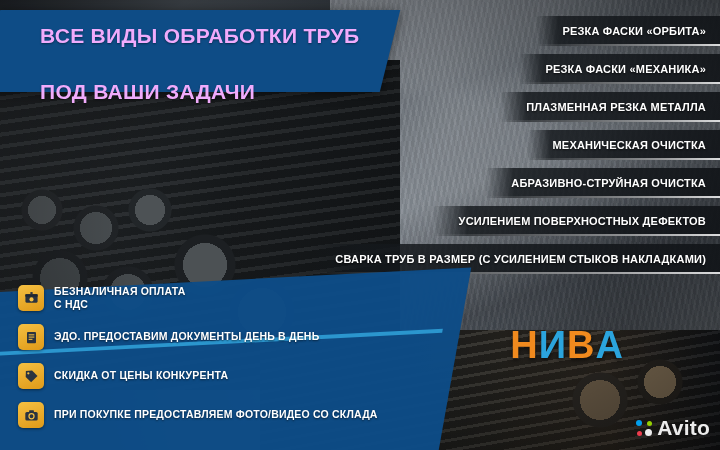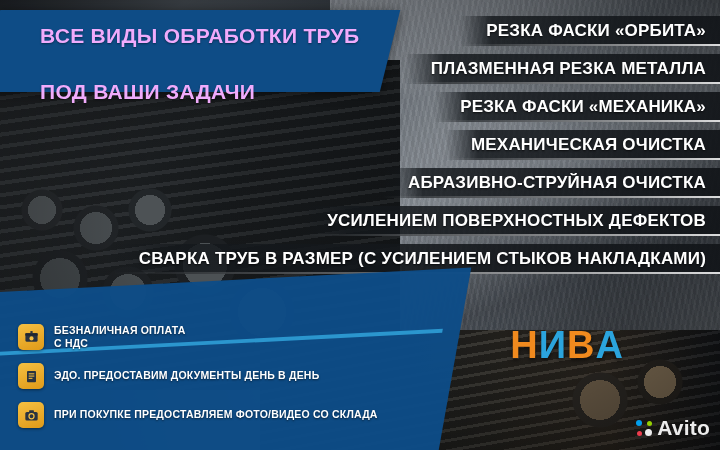--- a/index.html
+++ b/index.html
@@ -108,21 +108,21 @@
     align-items: flex-end;
   }
   .service {
     position: relative;
     height: 30px;
     display: flex;
     align-items: center;
     justify-content: center;
     padding: 0 14px 0 26px;
     color: #ffffff;
-    font-size: 17px;
+    font-size: 11px;
     font-weight: bold;
     letter-spacing: 0.2px;
     white-space: nowrap;
     background: linear-gradient(90deg, rgba(20,24,28,0.0) 0%, rgba(20,24,28,0.82) 12%, rgba(18,21,25,0.92) 100%);
     text-shadow: 0 1px 2px rgba(0,0,0,0.7);
   }
   .service::after {
     content: "";
     position: absolute;
     right: 0; bottom: 0;
@@ -240,24 +240,24 @@
   <div class="title-text">
     <span>ВСЕ ВИДЫ ОБРАБОТКИ ТРУБ</span>
     <span class="l2">ПОД ВАШИ ЗАДАЧИ</span>
   </div>
 
   <div class="services">
     <div class="service">
       <span>РЕЗКА ФАСКИ «ОРБИТА»</span>
     </div>
     <div class="service">
+      <span>РЕЗКА ФАСКИ «МЕХАНИКА»</span>
+    </div>
+    <div class="service">
       <span>ПЛАЗМЕННАЯ РЕЗКА МЕТАЛЛА</span>
-    </div>
-    <div class="service">
-      <span>РЕЗКА ФАСКИ «МЕХАНИКА»</span>
     </div>
     <div class="service">
       <span>МЕХАНИЧЕСКАЯ ОЧИСТКА</span>
     </div>
     <div class="service">
       <span>АБРАЗИВНО-СТРУЙНАЯ ОЧИСТКА</span>
     </div>
     <div class="service">
       <span>УСИЛЕНИЕМ ПОВЕРХНОСТНЫХ ДЕФЕКТОВ</span>
     </div>
@@ -293,20 +293,31 @@
           <rect x="5" y="4.6" width="6" height="1.1" fill="#f5c042"></rect>
           <rect x="5" y="7" width="6" height="1.1" fill="#f5c042"></rect>
           <rect x="5" y="9.4" width="4" height="1.1" fill="#f5c042"></rect>
         </svg>
       </span>
       <span class="benefit-text">
         <span>ЭДО. ПРЕДОСТАВИМ ДОКУМЕНТЫ ДЕНЬ В ДЕНЬ</span>
       </span>
     </div>
 
+    <div class="benefit">
+      <span class="badge">
+        <svg width="15" height="15" viewBox="0 0 16 16" aria-hidden="true">
+          <path d="M8.6 1.6 14.4 7.4 7.6 14.2 1.8 8.4 2 2z" fill="#2a3340"></path>
+          <circle cx="4.6" cy="4.6" r="1.2" fill="#f5c042"></circle>
+        </svg>
+      </span>
+      <span class="benefit-text">
+        <span>СКИДКА ОТ ЦЕНЫ КОНКУРЕНТА</span>
+      </span>
+    </div>
 
     <div class="benefit">
       <span class="badge">
         <svg width="15" height="15" viewBox="0 0 16 16" aria-hidden="true">
           <rect x="1.4" y="4.2" width="13.2" height="9.2" rx="1.6" fill="#2a3340"></rect>
           <rect x="5.4" y="2.4" width="5.2" height="2.2" rx="0.8" fill="#2a3340"></rect>
           <circle cx="8" cy="8.8" r="2.7" fill="none" stroke="#f5c042" stroke-width="1.3"></circle>
         </svg>
       </span>
       <span class="benefit-text">

